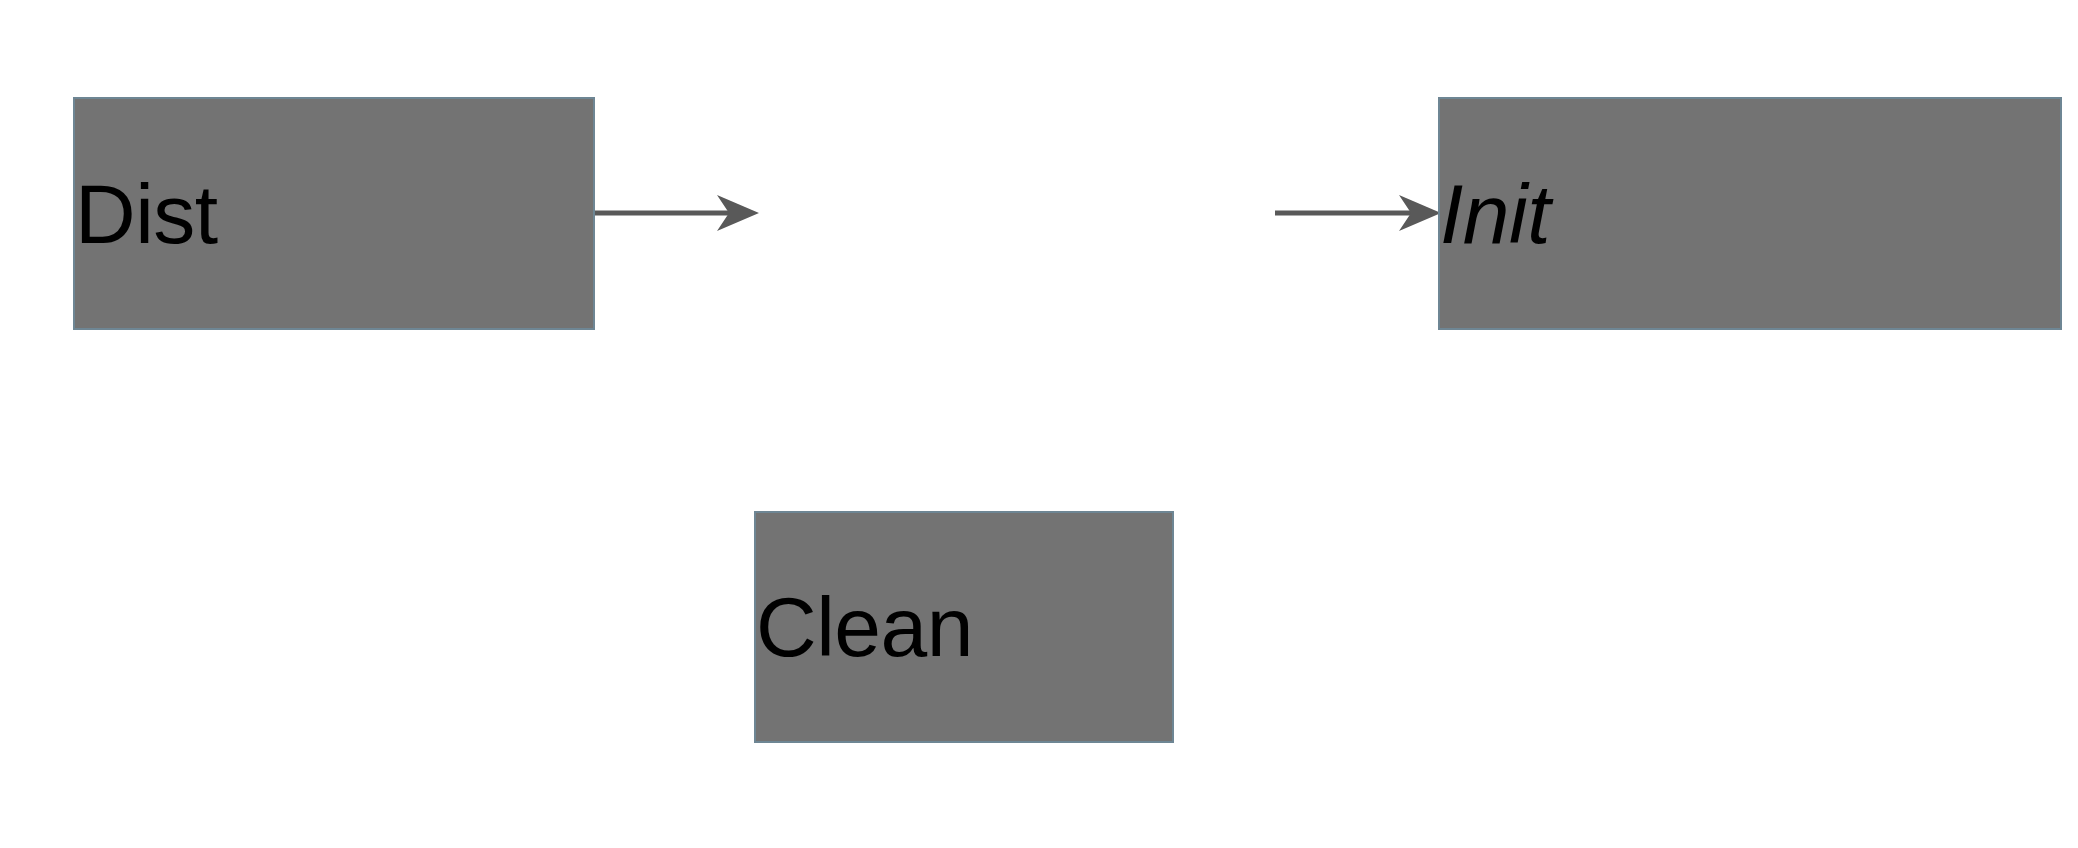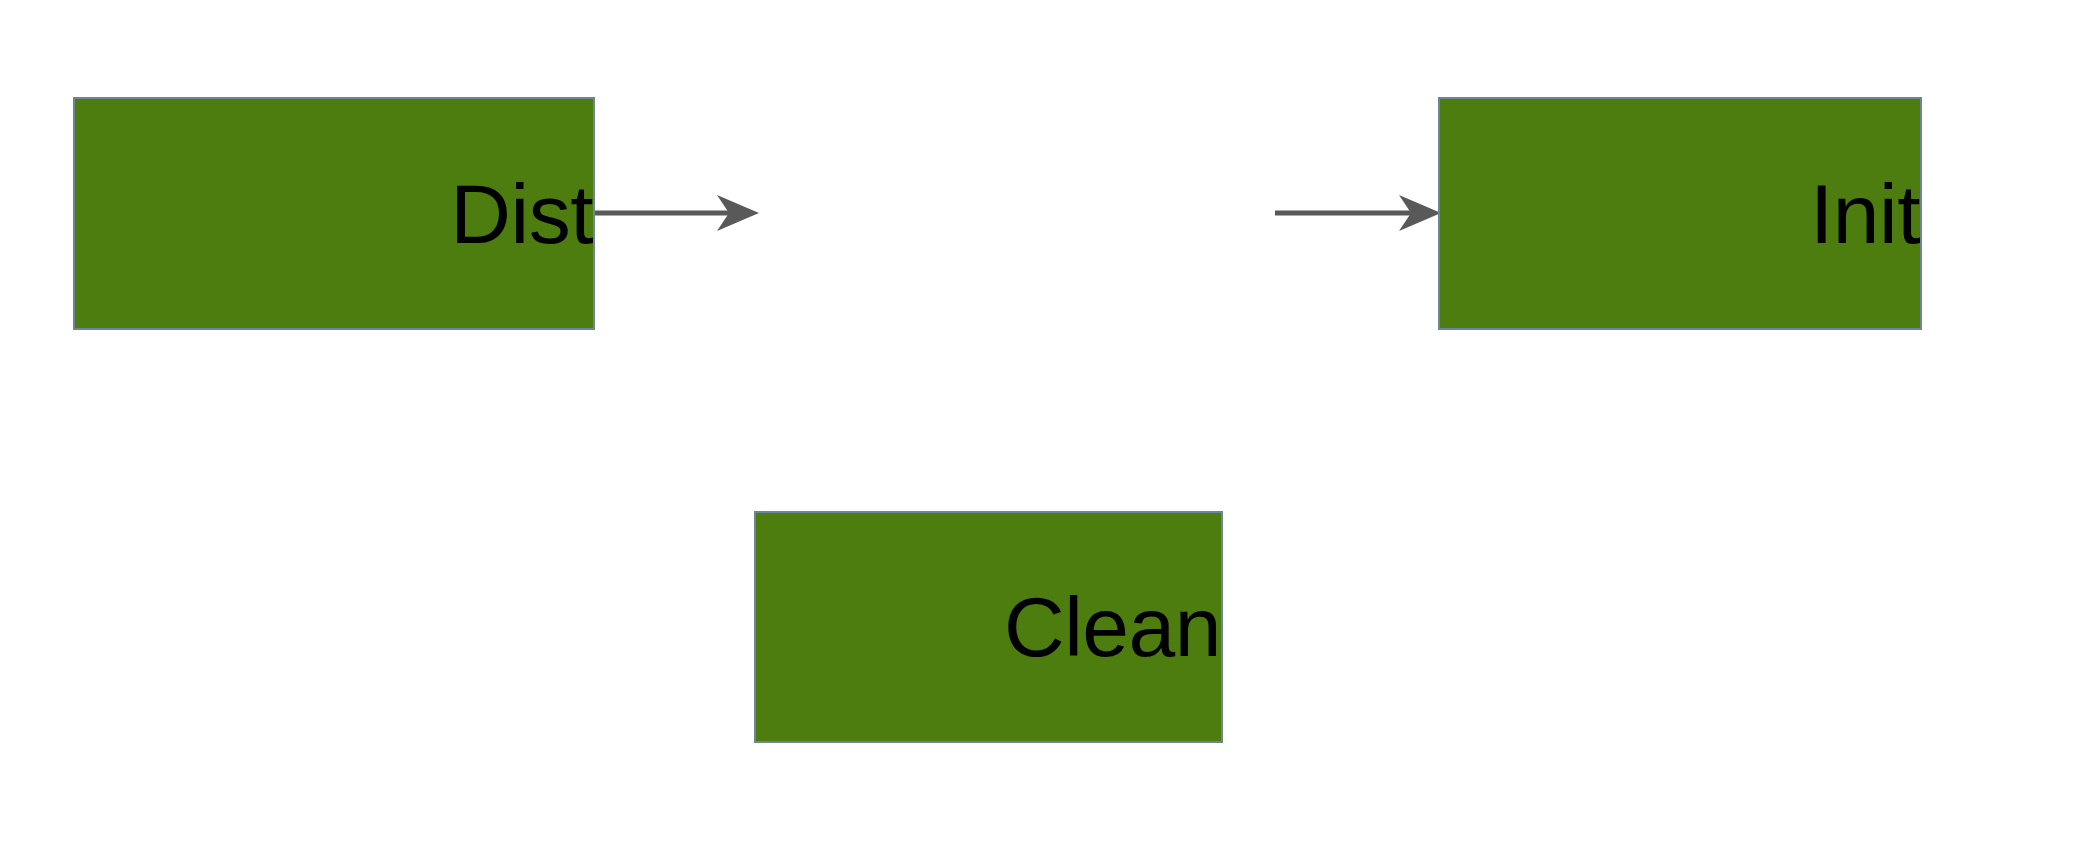--- a/index.html
+++ b/index.html
@@ -14,25 +14,25 @@
   #canvas {
     position: relative;
     width: 2078px;
     height: 848px;
     background: #ffffff;
     overflow: hidden;
   }
   .node {
     position: absolute;
     box-sizing: border-box;
-    background: #4d7c0f;
+    background: #737373;
     border: 2px solid #6e8694;
     display: flex;
     align-items: center;
-    justify-content: flex-end;
+    justify-content: flex-start;
   }
   .node-label {
     font-family: "Liberation Sans", sans-serif;
     font-size: 84px;
     font-weight: 400;
     color: #000000;
     line-height: 1;
     letter-spacing: -0.5px;
     white-space: nowrap;
     -webkit-font-smoothing: antialiased;
@@ -41,22 +41,22 @@
     position: absolute;
     overflow: visible;
   }
   .edge svg {
     display: block;
     overflow: visible;
   }
   
   #node-dist    { left: 73px;   top: 97px;  width: 522px; height: 233px; }
   #node-compile { left: 755px;  top: 97px;  width: 522px; height: 233px; }
-  #node-init    { left: 1438px; top: 97px;  width: 484px; height: 233px; }
-  #node-clean   { left: 754px;  top: 511px; width: 469px; height: 232px; }
+  #node-init    { left: 1438px; top: 97px;  width: 624px; height: 233px; font-style: italic; }
+  #node-clean   { left: 754px;  top: 511px; width: 420px; height: 232px; }
   
   #edge-dist-compile { left: 593px;  top: 190px; width: 166px; height: 46px; }
   #edge-compile-init { left: 1275px; top: 190px; width: 166px; height: 46px; }
 </style>
 </head>
 <body>
 
 <div id="canvas">
 
   <div class="edge" id="edge-dist-compile">

